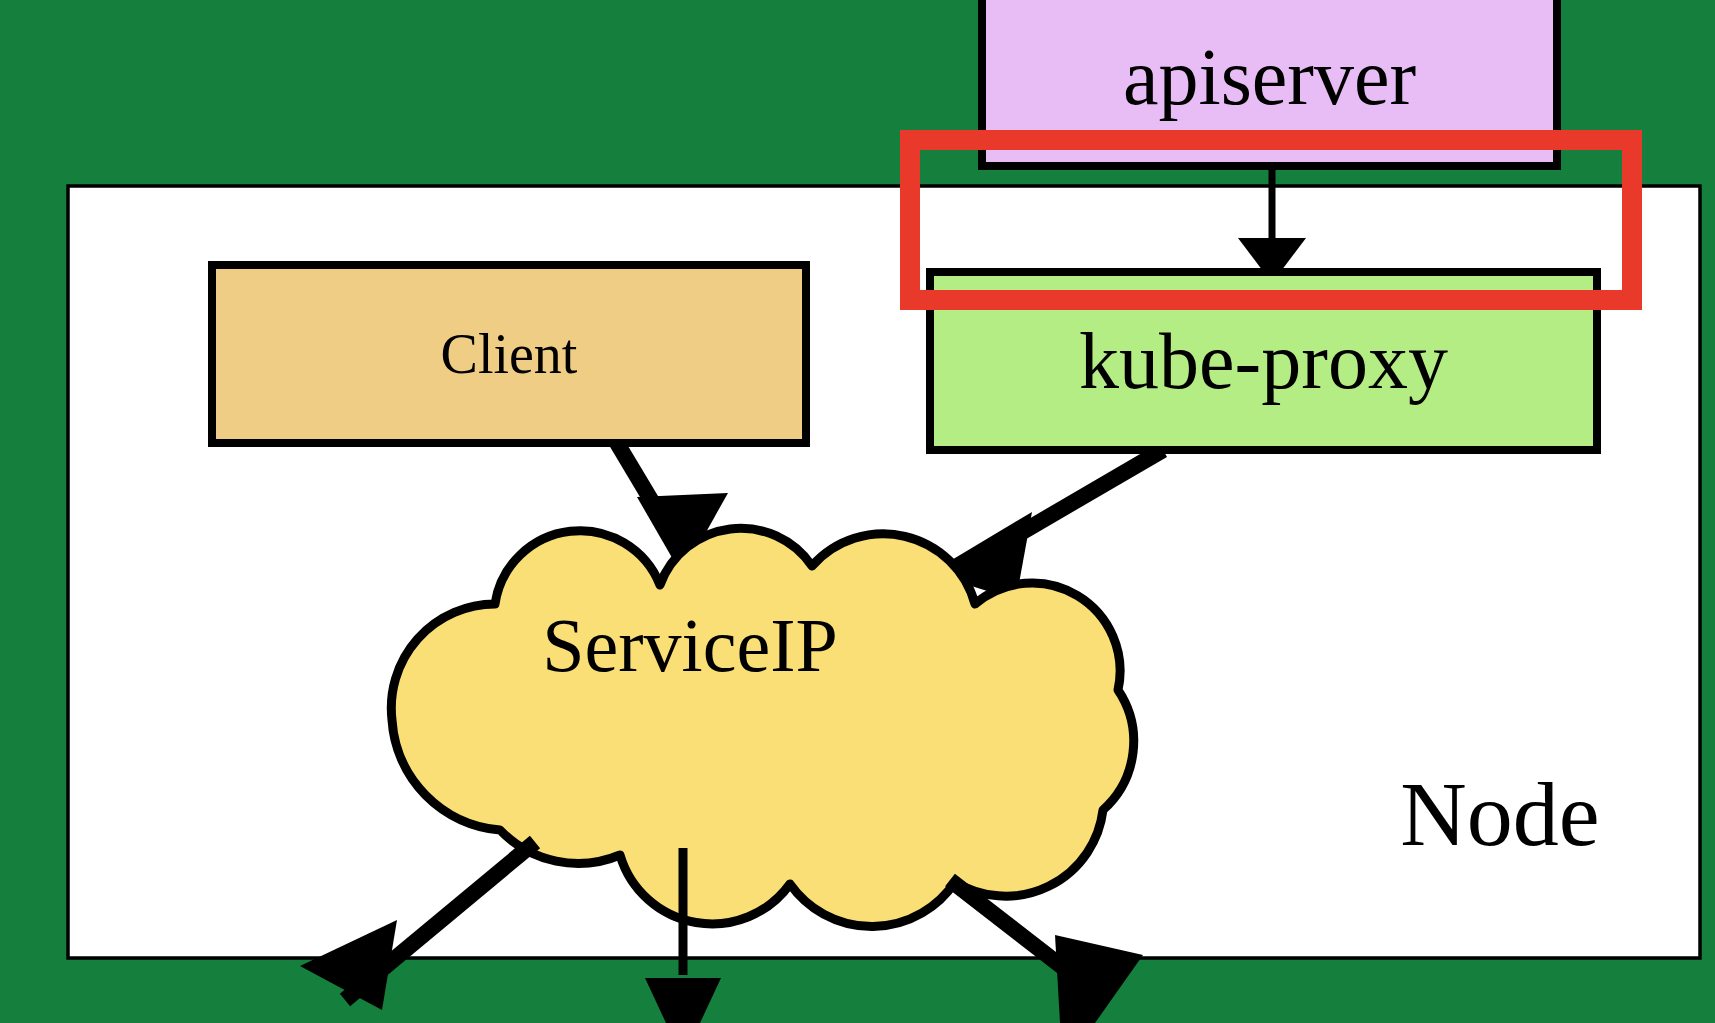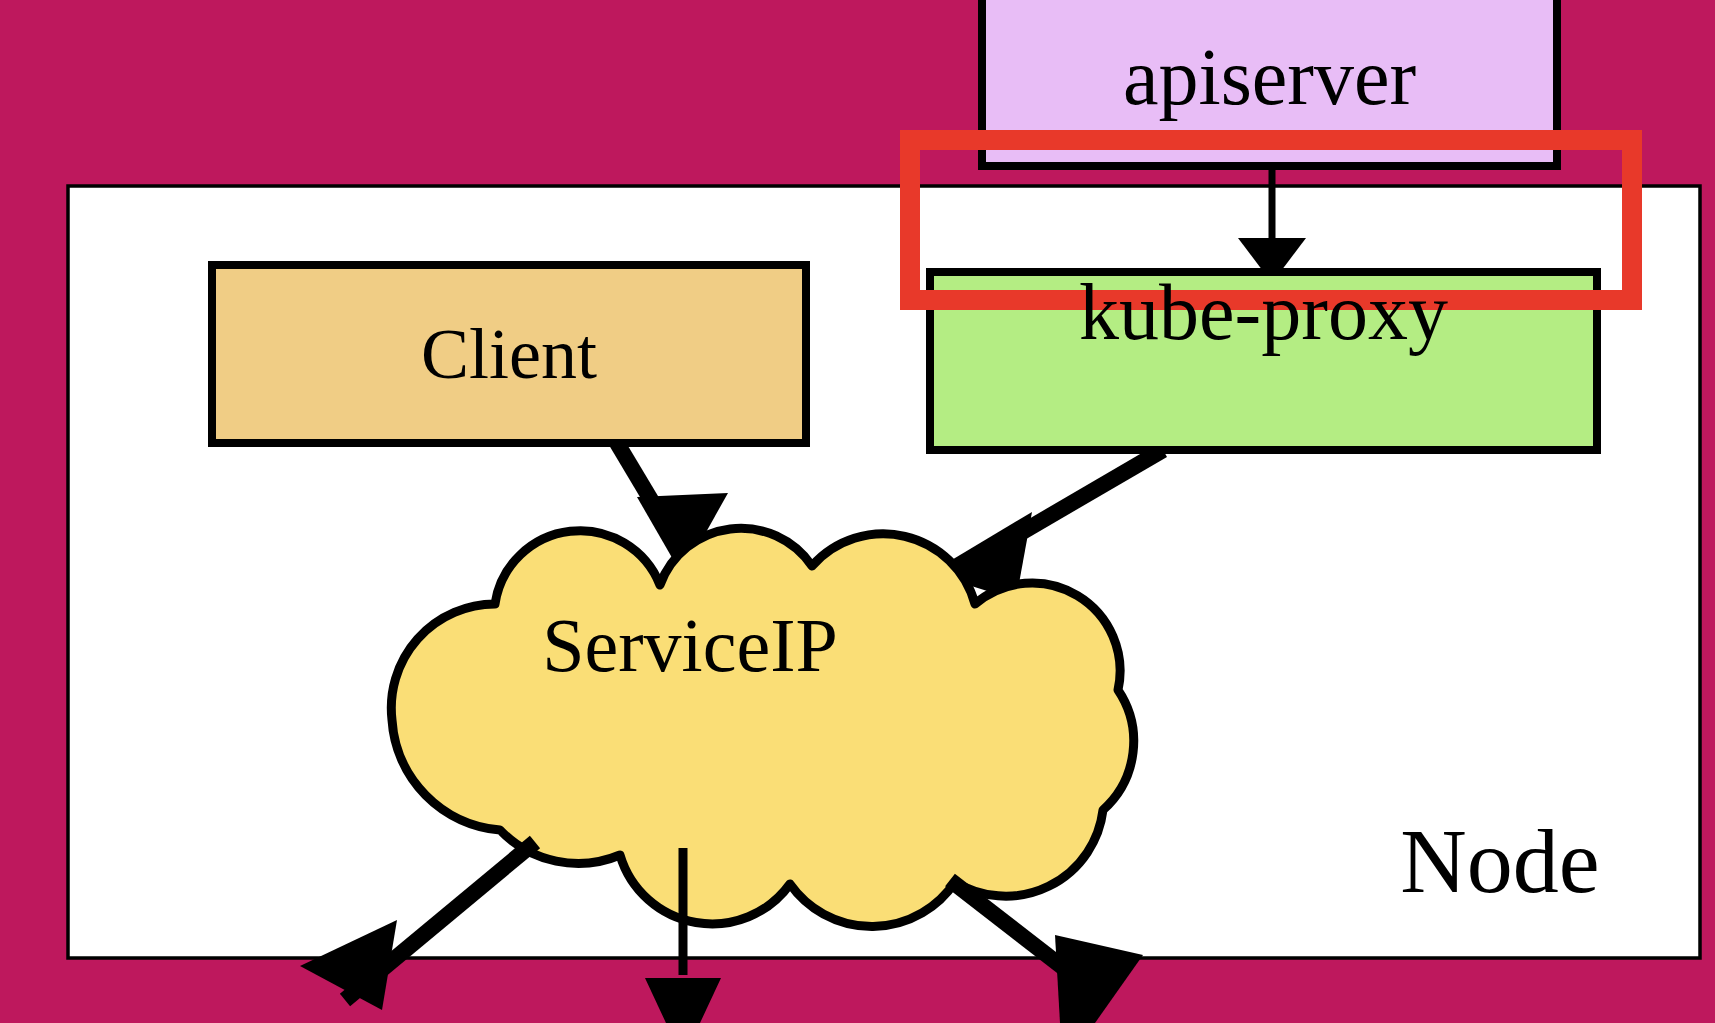--- a/index.html
+++ b/index.html
@@ -7,21 +7,21 @@
     padding: 0;
     background: #ffffff;
   }
   body {
     font-family: "Liberation Serif", "DejaVu Serif", serif;
   }
   #stage {
     position: relative;
     width: 1715px;
     height: 1023px;
-    background: #be185d;
+    background: #15803d;
     overflow: hidden;
   }
   #diagram-svg {
     position: absolute;
     left: 0;
     top: 0;
     width: 1715px;
     height: 1023px;
     display: block;
   }
@@ -108,40 +108,40 @@
   </svg>
 
   <div style="position:absolute; left:982px; top:-12px; width:575px; height:178px;
               display:flex; align-items:center; justify-content:center;
               font-family:'Liberation Serif','DejaVu Serif',serif;
               font-size:80px; color:#000000; line-height:1; pointer-events:none;">
     <span>apiserver</span>
   </div>
 
   <div style="position:absolute; left:930px; top:272px; width:667px; height:178px;
-              display:flex; justify-content:center;
+              display:flex; align-items:center; justify-content:center;
               font-family:'Liberation Serif','DejaVu Serif',serif;
               font-size:80px; color:#000000; line-height:1; pointer-events:none;">
     <span>kube-proxy</span>
   </div>
 
   <div style="position:absolute; left:212px; top:265px; width:594px; height:178px;
               display:flex; align-items:center; justify-content:center;
               font-family:'Liberation Serif','DejaVu Serif',serif;
-              font-size:72px; color:#000000; line-height:1; pointer-events:none;">
+              font-size:56px; color:#000000; line-height:1; pointer-events:none;">
     <span>Client</span>
   </div>
 
   <div style="position:absolute; left:420px; top:598px; width:540px; height:200px;
               display:flex; flex-direction:column; align-items:center; 
               font-family:'Liberation Serif','DejaVu Serif',serif;
               font-size:76px; color:#000000; line-height:1.24; pointer-events:none;">
     <span>ServiceIP</span>
   </div>
 
-  <div style="position:absolute; left:1350px; top:787px; width:300px; height:120px;
-              display:flex; align-items:flex-end; justify-content:center;
+  <div style="position:absolute; left:1350px; top:768px; width:300px; height:120px;
+              display:flex; align-items:flex-start; justify-content:center;
               font-family:'Liberation Serif','DejaVu Serif',serif;
               font-size:92px; color:#000000; line-height:1; pointer-events:none;">
     <span>Node</span>
   </div>
 
 </div>
 
 </body></html>

